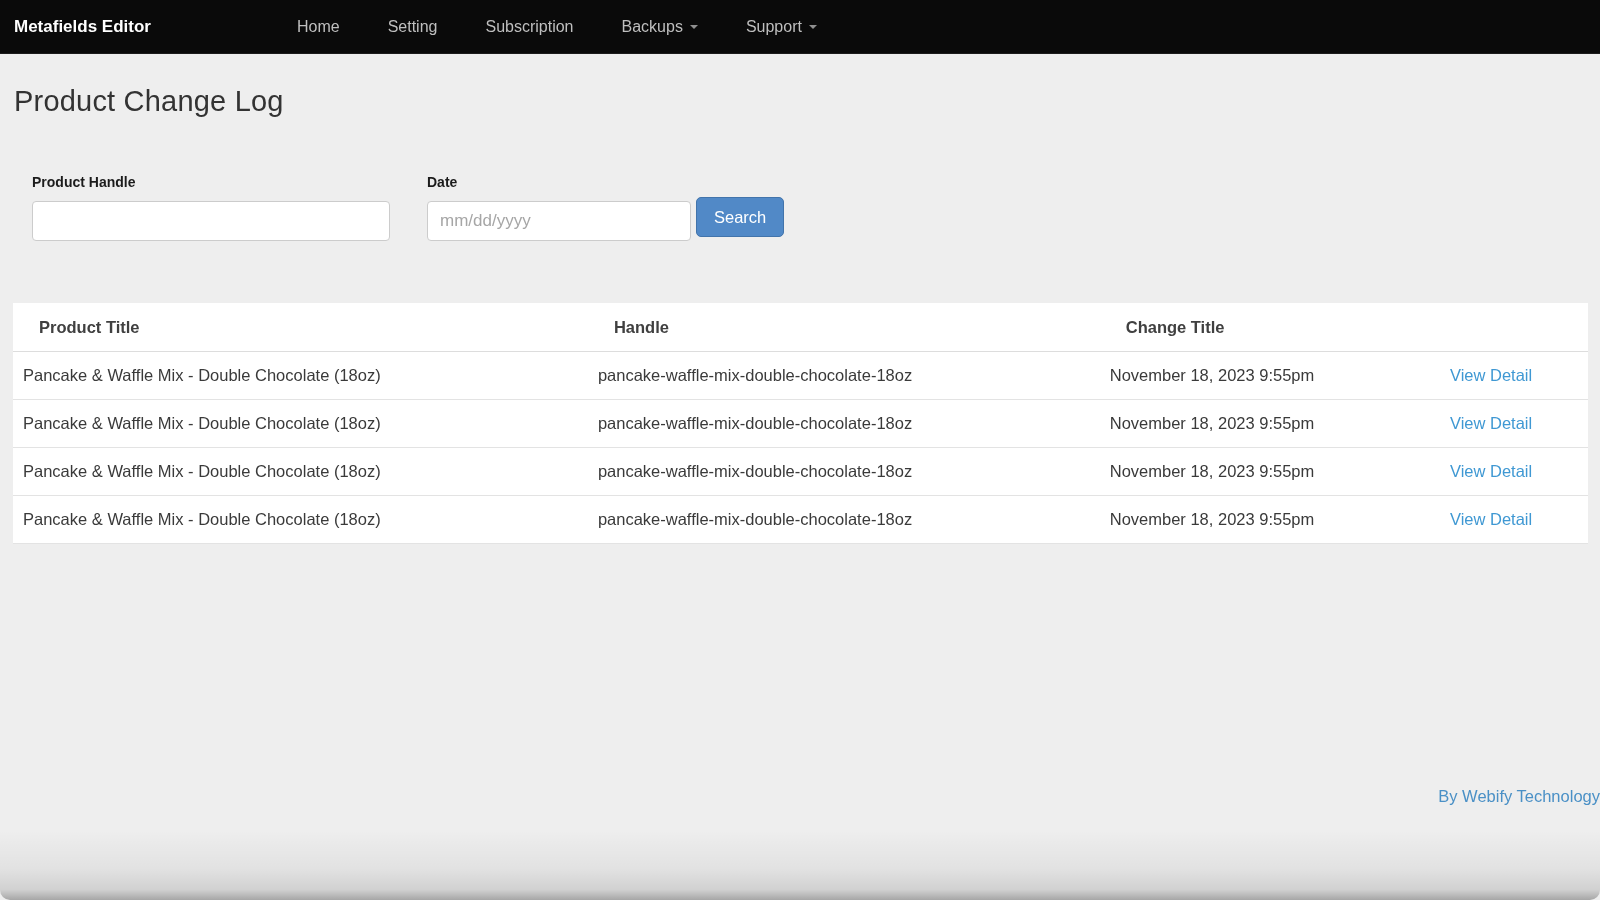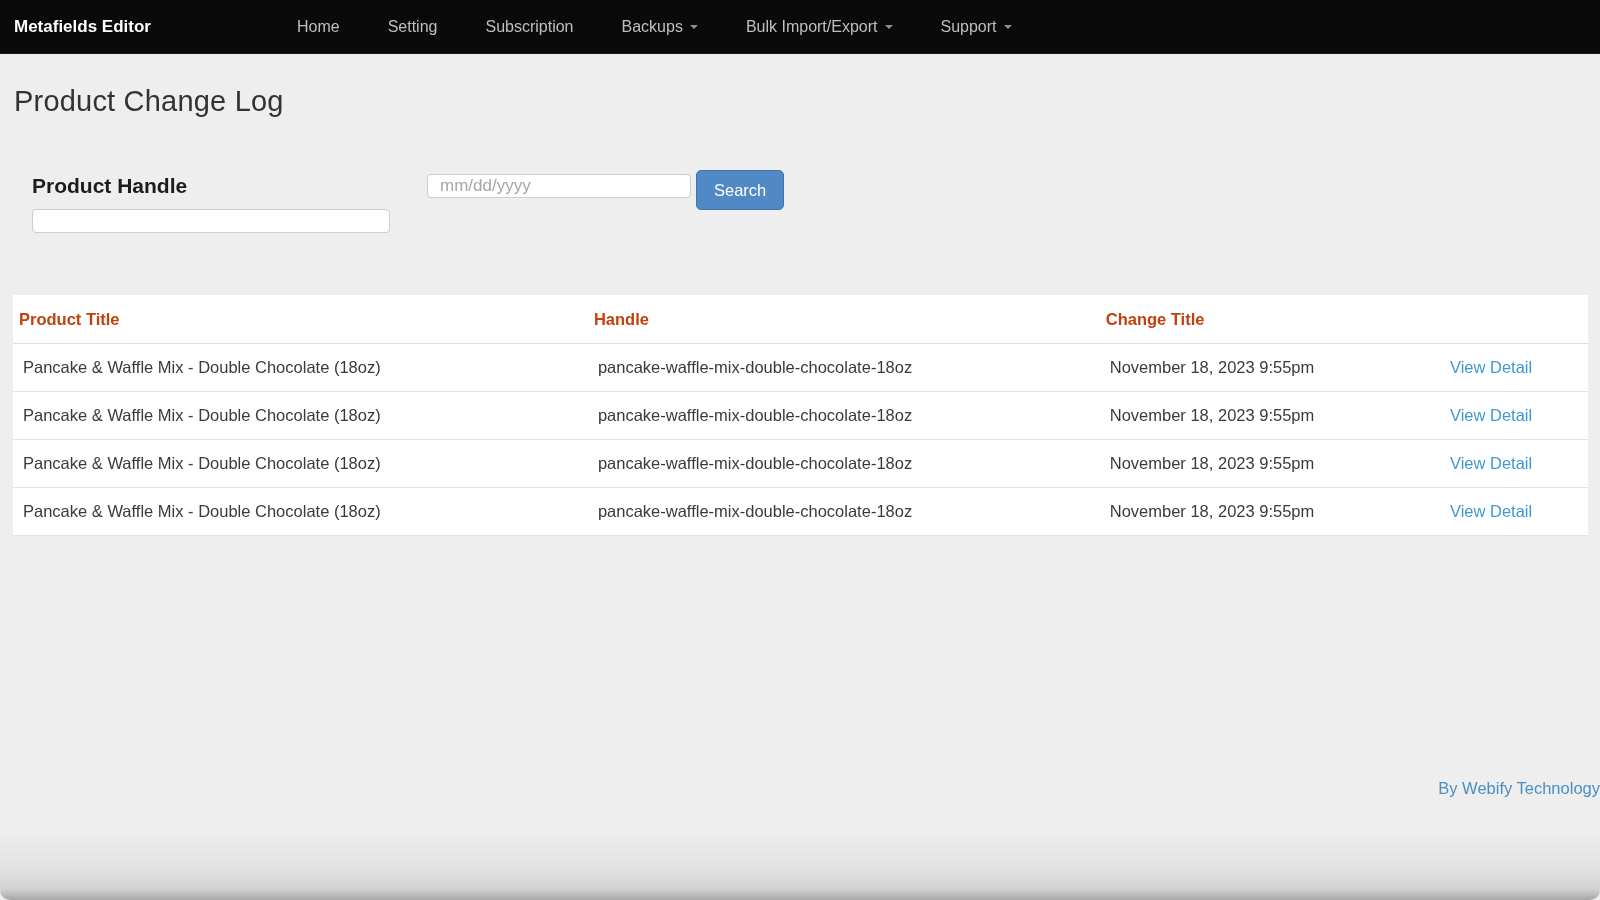--- a/index.html
+++ b/index.html
@@ -62,27 +62,27 @@
   }
 
   
   .filters {
     display: flex;
     align-items: flex-start;
     margin: 56px 0 0 32px;
   }
   .filter-group { display: flex; flex-direction: column; }
   .filter-label {
-    font-size: 21px;
+    font-size: 14px;
     font-weight: bold;
     color: #1c1c1c;
     margin-bottom: 11px;
   }
   .text-input {
-    height: 24px;
+    height: 40px;
     border: 1px solid #cccccc;
     border-radius: 4px;
     background: #ffffff;
     font-size: 17px;
     color: #444444;
     padding: 0 12px;
     outline: none;
     font-family: "Liberation Sans", "DejaVu Sans", sans-serif;
   }
   .text-input::placeholder { color: #a6a6a6; }
@@ -112,22 +112,22 @@
   }
   table.log-table {
     width: 100%;
     border-collapse: collapse;
     background: #ffffff;
   }
   .log-table th {
     text-align: left;
     font-size: 16.5px;
     font-weight: bold;
-    color: #c2410c;
-    padding: 15px 8px 14px 6px;
+    color: #404040;
+    padding: 15px 8px 14px 26px;
     border-bottom: 1px solid #dddddd;
   }
   .log-table td {
     font-size: 16.5px;
     color: #3a3a3a;
     padding: 14px 8px 14px 10px;
     border-bottom: 1px solid #e3e3e3;
   }
   .col-title { width: 36.5%; }
   .col-handle { width: 32.5%; }
@@ -180,38 +180,35 @@
       <span>Setting</span>
     </li>
     <li class="nav-item">
       <span>Subscription</span>
     </li>
     <li class="nav-item">
       <span>Backups</span>
       <span class="caret"></span>
     </li>
     <li class="nav-item">
-      <span>Bulk Import/Export</span>
-      <span class="caret"></span>
-    </li>
-    <li class="nav-item">
       <span>Support</span>
       <span class="caret"></span>
     </li>
   </ul>
 </nav>
 
 <h1 class="page-title">Product Change Log</h1>
 
 <div class="filters">
   <div class="filter-group">
     <label class="filter-label">Product Handle</label>
     <input class="text-input handle-input" type="text" placeholder="" style="">
   </div>
   <div class="filter-group date-wrap">
+    <label class="filter-label">Date</label>
     <div class="date-row">
       <input class="text-input date-input" type="text" placeholder="mm/dd/yyyy" style="">
       <button class="search-btn">Search</button>
     </div>
   </div>
 </div>
 
 <div class="log-table-wrap">
   <table class="log-table">
     <thead>

